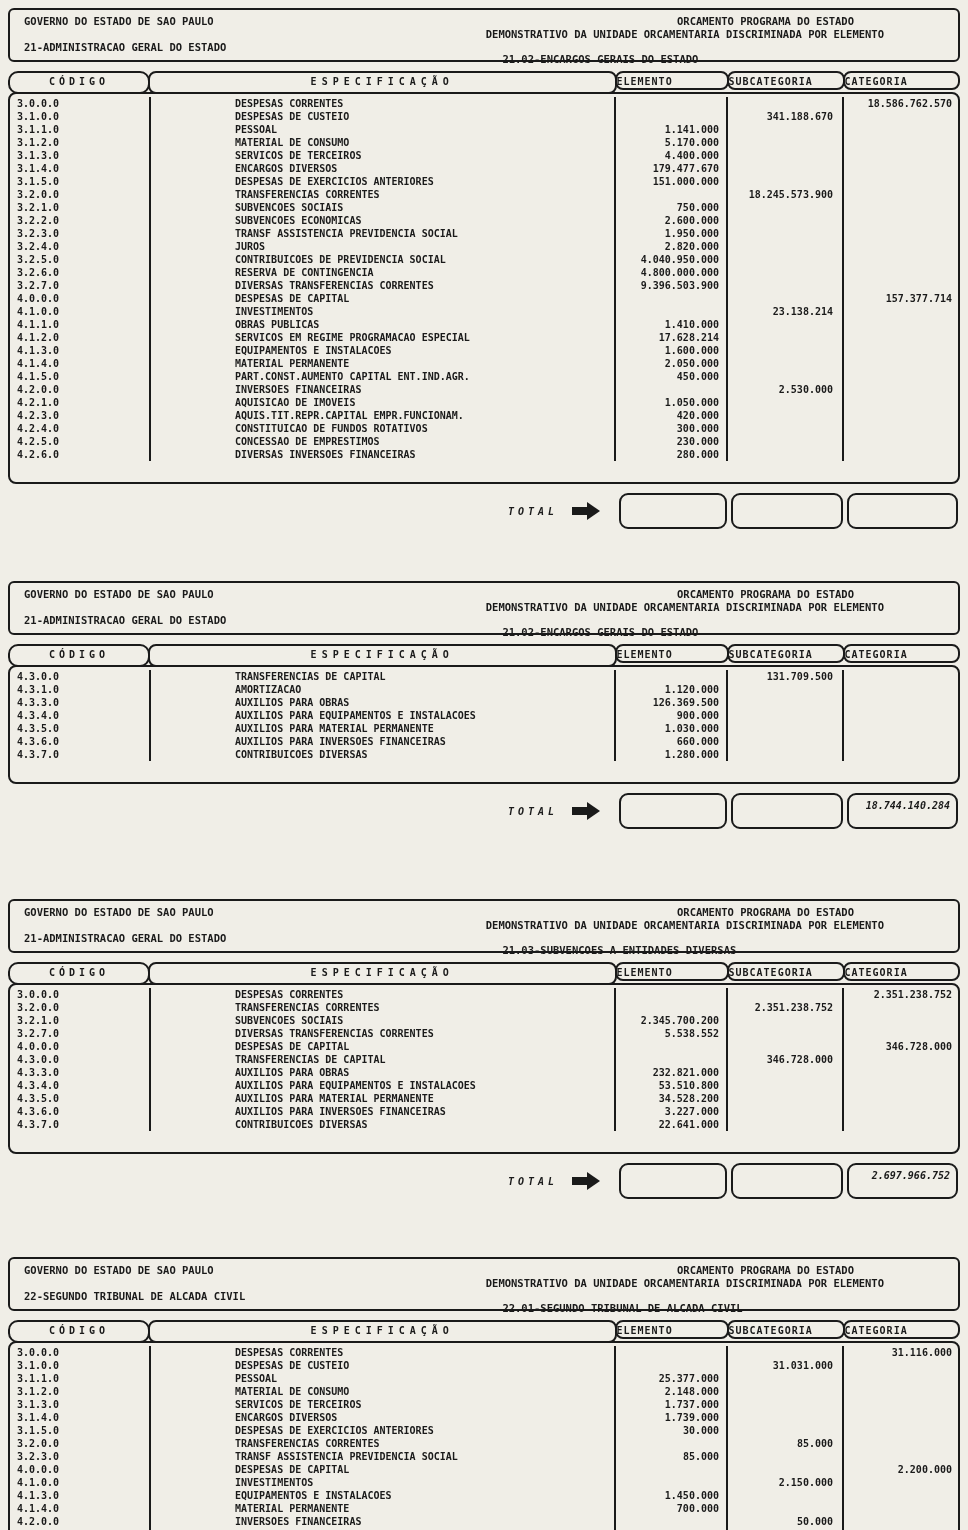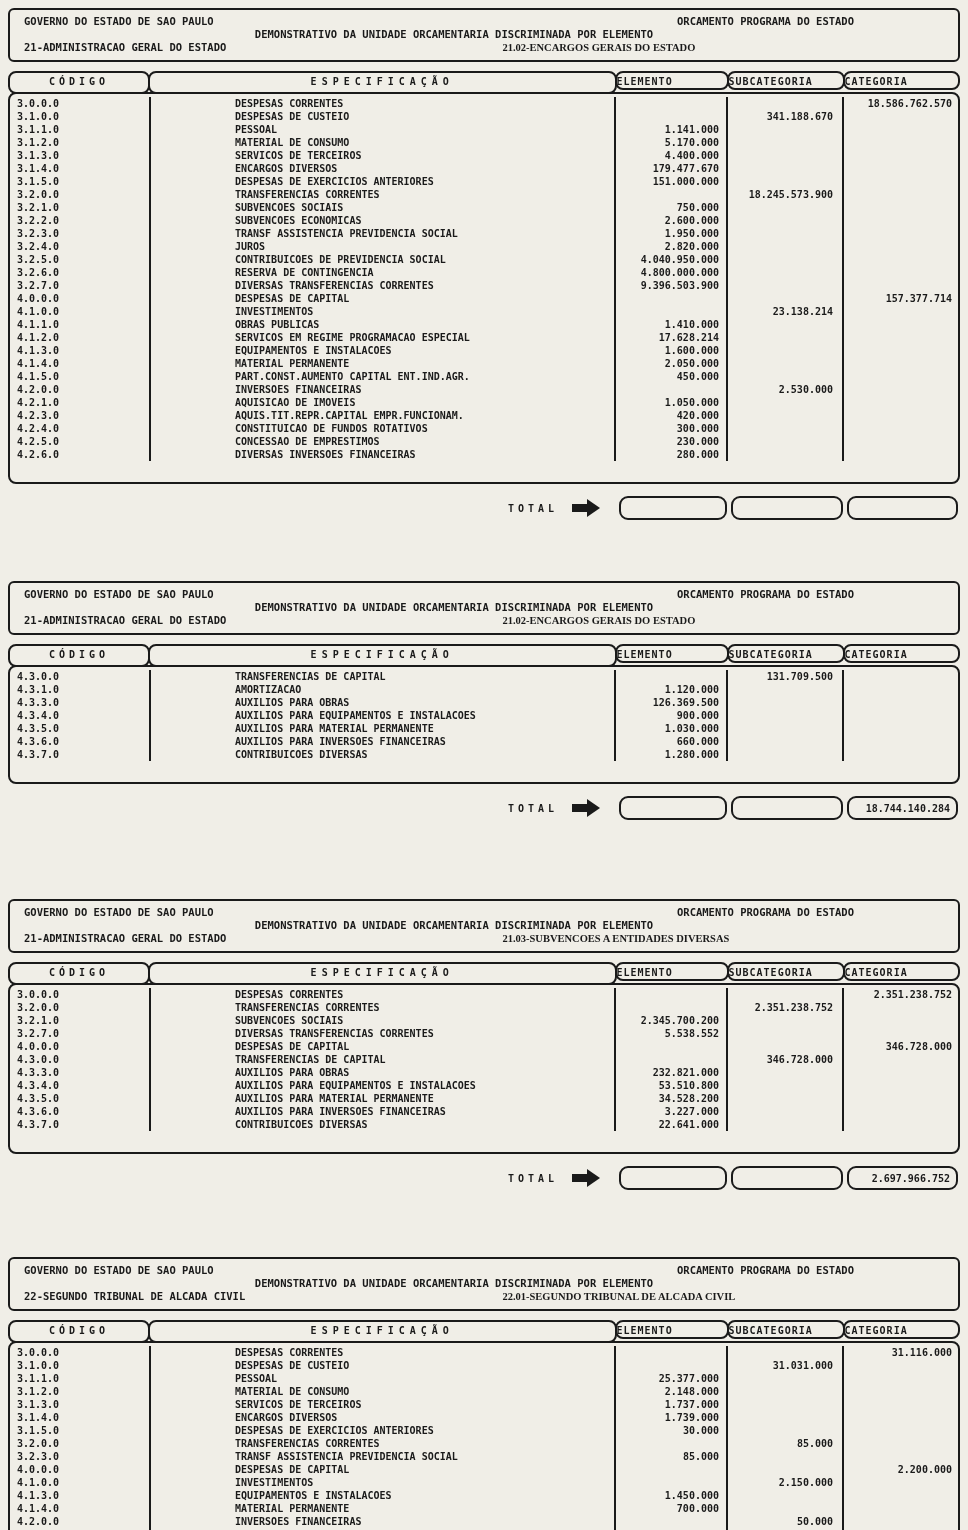--- a/index.html
+++ b/index.html
@@ -16,38 +16,38 @@
   
   .hdr-box{
     border:2.5px solid #1a1a1a;
     border-radius:6px;
     padding:5px 14px 6px 14px;
     font-size:10.5px;
     line-height:13px;
   }
   .hdr-r1{display:flex;justify-content:space-between;}
   .hdr-r1 .right{padding-right:90px;}
-  .hdr-r2{text-align:center;padding-right:60px;}
+  .hdr-r2{text-align:right;padding-right:60px;}
   .hdr-r3{position:relative;height:13px;}
-  .hdr-r3 .right2{position:absolute;left:52%;top:0;font-family:Liberation Serif, serif;}
+  .hdr-r3 .right2{position:absolute;left:52%;top:12px;}
 
   
   .tbl{margin-top:9px;}
   .tbl-head{display:grid;grid-template-columns:142px 467px 112px 116px 115px;}
   .th{
     border:2.5px solid #1a1a1a;
     border-radius:8px;
     height:19px;
     line-height:18px;
     font-size:10px;
     text-align:center;
     background:transparent;
   }
   .th + .th{margin-left:-2.5px;}
-  .th-codigo{letter-spacing:4px;}
+  .th-codigo{letter-spacing:4px;border-radius:10px;}
   .th-spec{letter-spacing:5px;}
   .th-num{text-align:left;padding-right:8px;letter-spacing:1px;box-sizing:border-box;}
 
   .tbl-body{
     border:2.5px solid #1a1a1a;
     border-radius:8px;
     margin-top:-2px;
     padding:3px 0 21px 0;
   }
   .row{
@@ -63,41 +63,42 @@
   .c-sub{border-left:2.5px solid #1a1a1a;text-align:right;padding-right:9px;box-sizing:border-box;}
   .c-cat{border-left:2.5px solid #1a1a1a;text-align:right;padding-right:6px;box-sizing:border-box;}
 
   
   .total-row{
     display:grid;
     grid-template-columns:142px 467px 112px 116px 115px;
     margin-top:9px;
     height:30px;
     align-items:center;
+    font-style:italic;
   }
   .total-lblwrap{
     grid-column:2;
     display:flex;
     justify-content:flex-end;
     align-items:center;
     gap:14px;
     padding-right:16px;
   }
   .total-label{font-size:10px;letter-spacing:4px;}
   .arrow{position:relative;width:29px;height:18px;}
   .arrow .shaft{position:absolute;left:0;top:5px;width:16px;height:8px;background:#1a1a1a;}
   .arrow .head{
     position:absolute;left:15px;top:0;width:0;height:0;
     border-top:9px solid transparent;border-bottom:9px solid transparent;
     border-left:13px solid #1a1a1a;
   }
   .total-box{
     border:2.5px solid #1a1a1a;
     border-radius:9px;
-    height:24px;
+    height:36px;
     line-height:22px;
     font-size:10px;
     text-align:right;
     padding-right:6px;
     margin:0 2px;
     box-sizing:border-box;
   }
 
   .s2{margin-top:58px;}
   .s3{margin-top:76px;}

